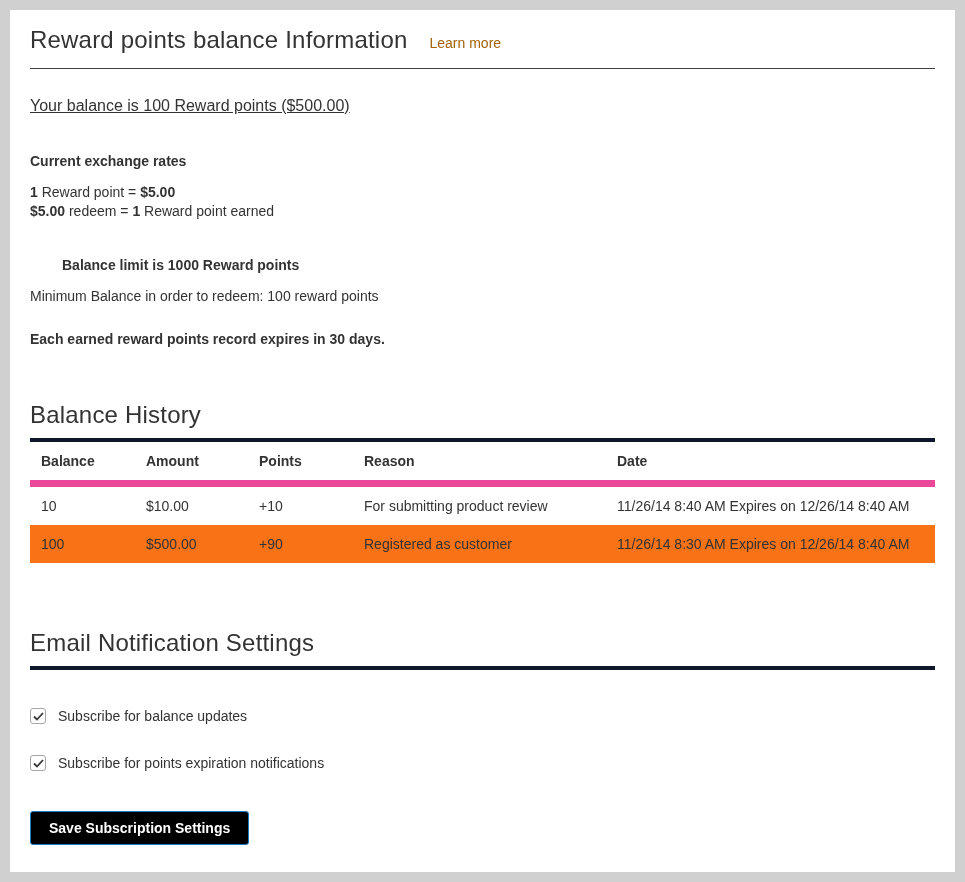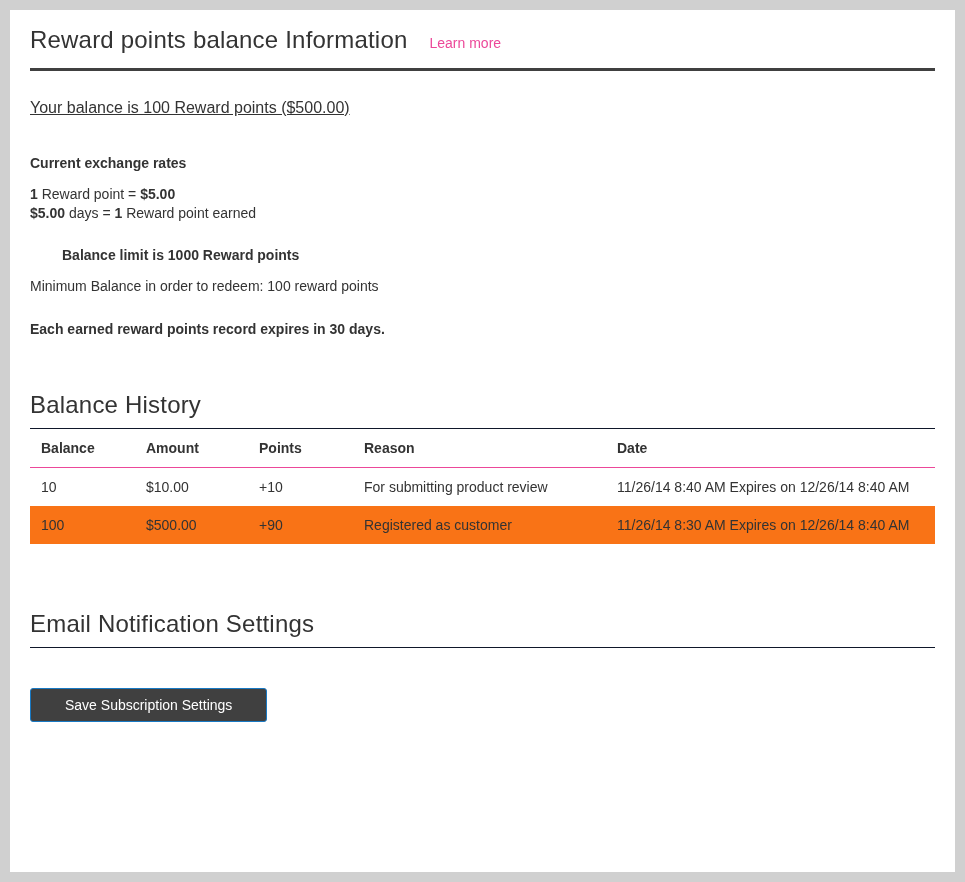--- a/index.html
+++ b/index.html
@@ -16,63 +16,63 @@
     min-height: 862px;
     padding: 16px 20px 25px 20px;
   }
 
   
   .page-header {
     display: flex;
     align-items: baseline;
     gap: 22px;
     padding-bottom: 14px;
-    border-bottom: 3px solid #404040;
+    border-bottom: 1px solid #404040;
   }
   .page-title {
     font-size: 24px;
     font-weight: 300;
     color: #333333;
     letter-spacing: 0.2px;
   }
   .learn-more {
     font-size: 14px;
-    color: #ec4899;
+    color: #a16207;
     text-decoration: none;
     cursor: pointer;
   }
 
   
   .balance-summary {
     margin-top: 28px;
     font-size: 16px;
     text-decoration: underline;
   }
 
   
   .bold-line { font-weight: bold; font-size: 14px; }
   .rates-heading { margin-top: 38px; }
   .rates-lines {
     margin-top: 14px;
     font-size: 14px;
     line-height: 19px;
   }
   .rates-lines b { font-weight: bold; }
-  .limit-line { margin-top: 24px; padding-left: 32px; }
+  .limit-line { margin-top: 36px; padding-left: 32px; }
   .min-balance { margin-top: 15px; font-size: 14px; }
   .expires-line { margin-top: 27px; }
   .expire-note { margin-top: 13px; font-size: 14px; }
 
   
   .section-heading {
     font-size: 24px;
     font-weight: 300;
     color: #333333;
     padding-bottom: 9px;
-    border-bottom: 1px solid #0f172a;
+    border-bottom: 4px solid #0f172a;
     letter-spacing: 0.2px;
   }
   .history-heading { margin-top: 54px; }
   .email-heading { margin-top: 66px; }
 
   
   table.history {
     width: 100%;
     border-collapse: collapse;
     table-layout: fixed;
@@ -80,21 +80,21 @@
   }
   table.history th, table.history td {
     text-align: left;
     padding: 11px 11px;
     vertical-align: middle;
     white-space: nowrap;
     overflow: hidden;
   }
   table.history th {
     font-weight: bold;
-    border-bottom: 1px solid #ec4899;
+    border-bottom: 7px solid #ec4899;
   }
   table.history tr.stripe td { background: #f97316; }
   col.c-balance { width: 105px; }
   col.c-amount  { width: 113px; }
   col.c-points  { width: 105px; }
   col.c-reason  { width: 253px; }
 
   
   .checkbox-row {
     display: flex;
@@ -115,28 +115,28 @@
     justify-content: center;
     cursor: pointer;
     flex: 0 0 auto;
   }
   .checkbox:not(.checked) svg { display: none; }
 
   
   .save-button {
     margin-top: 40px;
     display: inline-block;
-    background: #404040;
+    background: #000000;
     border: 1px solid #1979c3;
     border-radius: 3px;
     color: #ffffff;
     font-family: "Liberation Sans", sans-serif;
     font-size: 14px;
-    font-weight: normal;
-    padding: 8px 34px;
+    font-weight: bold;
+    padding: 8px 18px;
     cursor: pointer;
   }
 </style>
 </head>
 <body>
 
 <div class="card">
 
   
   <div class="page-header">
@@ -144,21 +144,21 @@
     <a class="learn-more" href="#">Learn more</a>
   </div>
 
   
   <p class="balance-summary">Your balance is 100 Reward points ($500.00)</p>
 
   
   <p class="bold-line rates-heading">Current exchange rates</p>
   <div class="rates-lines">
     <div><b>1</b><span> Reward point = </span><b>$5.00</b></div>
-    <div><b>$5.00</b><span> days = </span><b>1</b><span> Reward point earned</span></div>
+    <div><b>$5.00</b><span> redeem = </span><b>1</b><span> Reward point earned</span></div>
   </div>
 
   
   <p class="bold-line limit-line">Balance limit is 1000 Reward points</p>
   <p class="min-balance">Minimum Balance in order to redeem: 100 reward points</p>
 
   
   <p class="bold-line expires-line">Each earned reward points record expires in 30 days.</p>
 
   
@@ -194,17 +194,33 @@
         <td>+90</td>
         <td>Registered as customer</td>
         <td>11/26/14 8:30 AM Expires on 12/26/14 8:40 AM</td>
       </tr>
     </tbody>
   </table>
 
   
   <h2 class="section-heading email-heading">Email Notification Settings</h2>
 
-
+  <div class="checkbox-row checkbox-row-1">
+    <span class="checkbox checked">
+      <svg width="11" height="9" viewBox="0 0 11 9">
+          <polyline points="1,4.5 4,7.5 10,1" fill="none" stroke="#3a3a3a" stroke-width="1.8"></polyline>
+        </svg>
+    </span>
+    <span>Subscribe for balance updates</span>
+  </div>
+
+  <div class="checkbox-row checkbox-row-2">
+    <span class="checkbox checked">
+      <svg width="11" height="9" viewBox="0 0 11 9">
+          <polyline points="1,4.5 4,7.5 10,1" fill="none" stroke="#3a3a3a" stroke-width="1.8"></polyline>
+        </svg>
+    </span>
+    <span>Subscribe for points expiration notifications</span>
+  </div>
 
   <button class="save-button">Save Subscription Settings</button>
 
 </div>
 
 </body></html>

